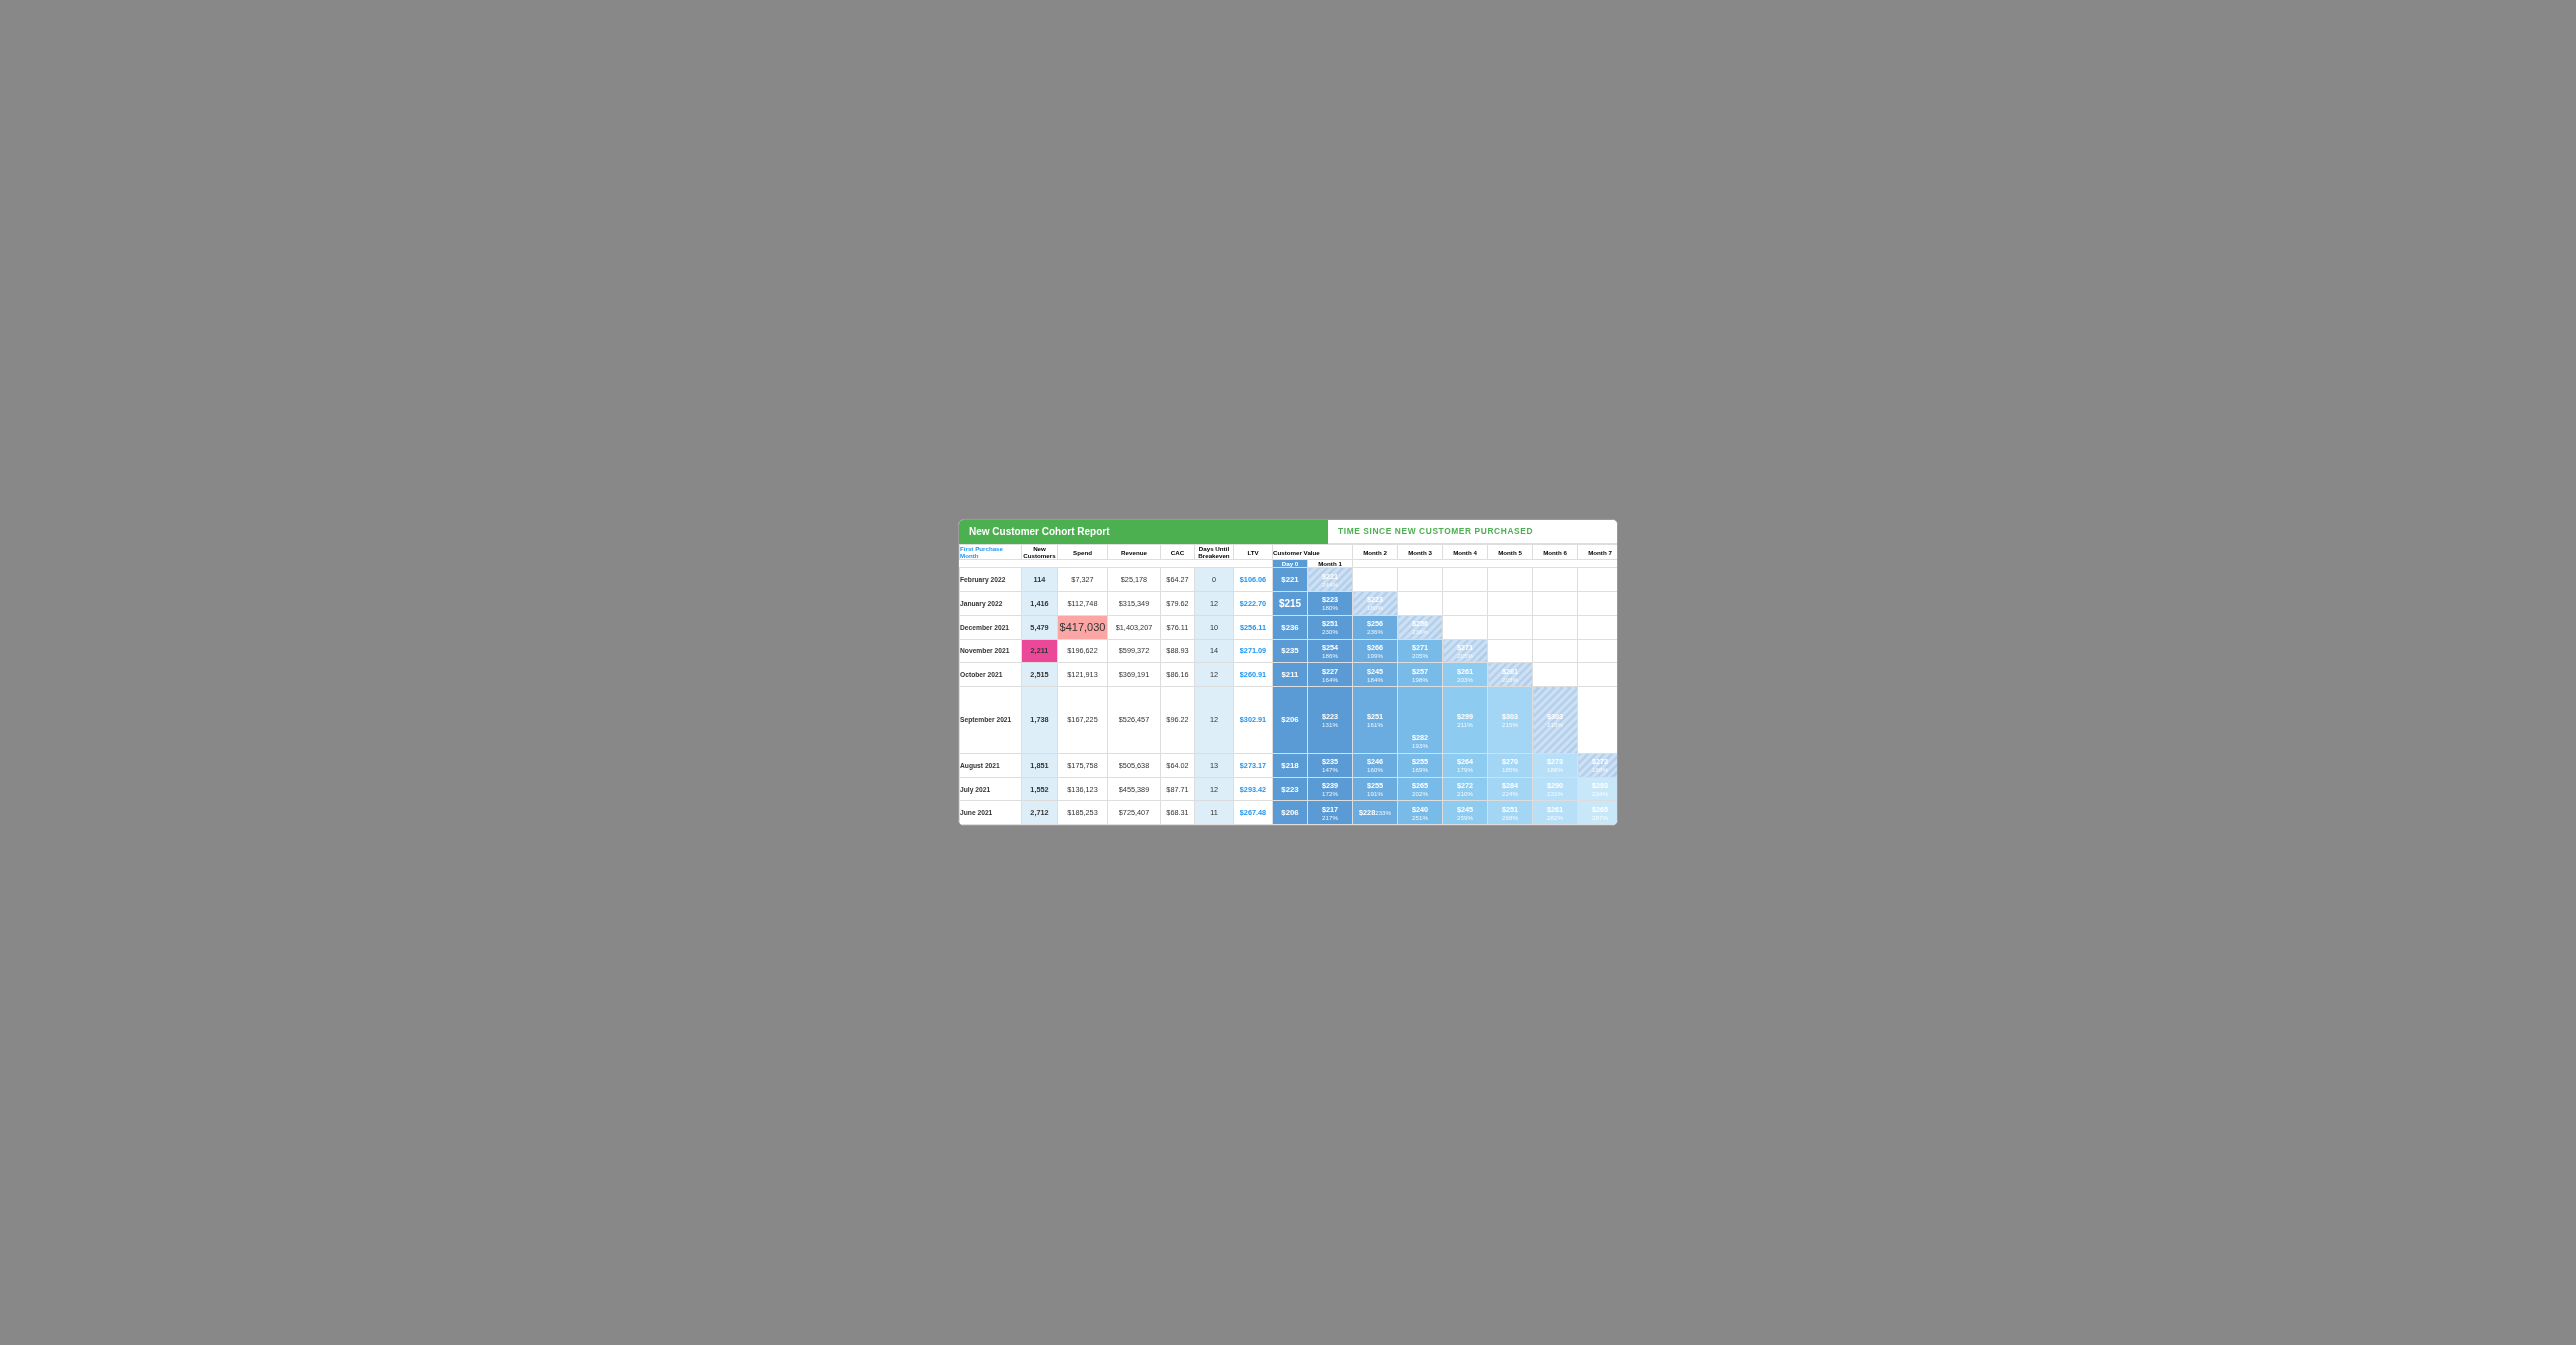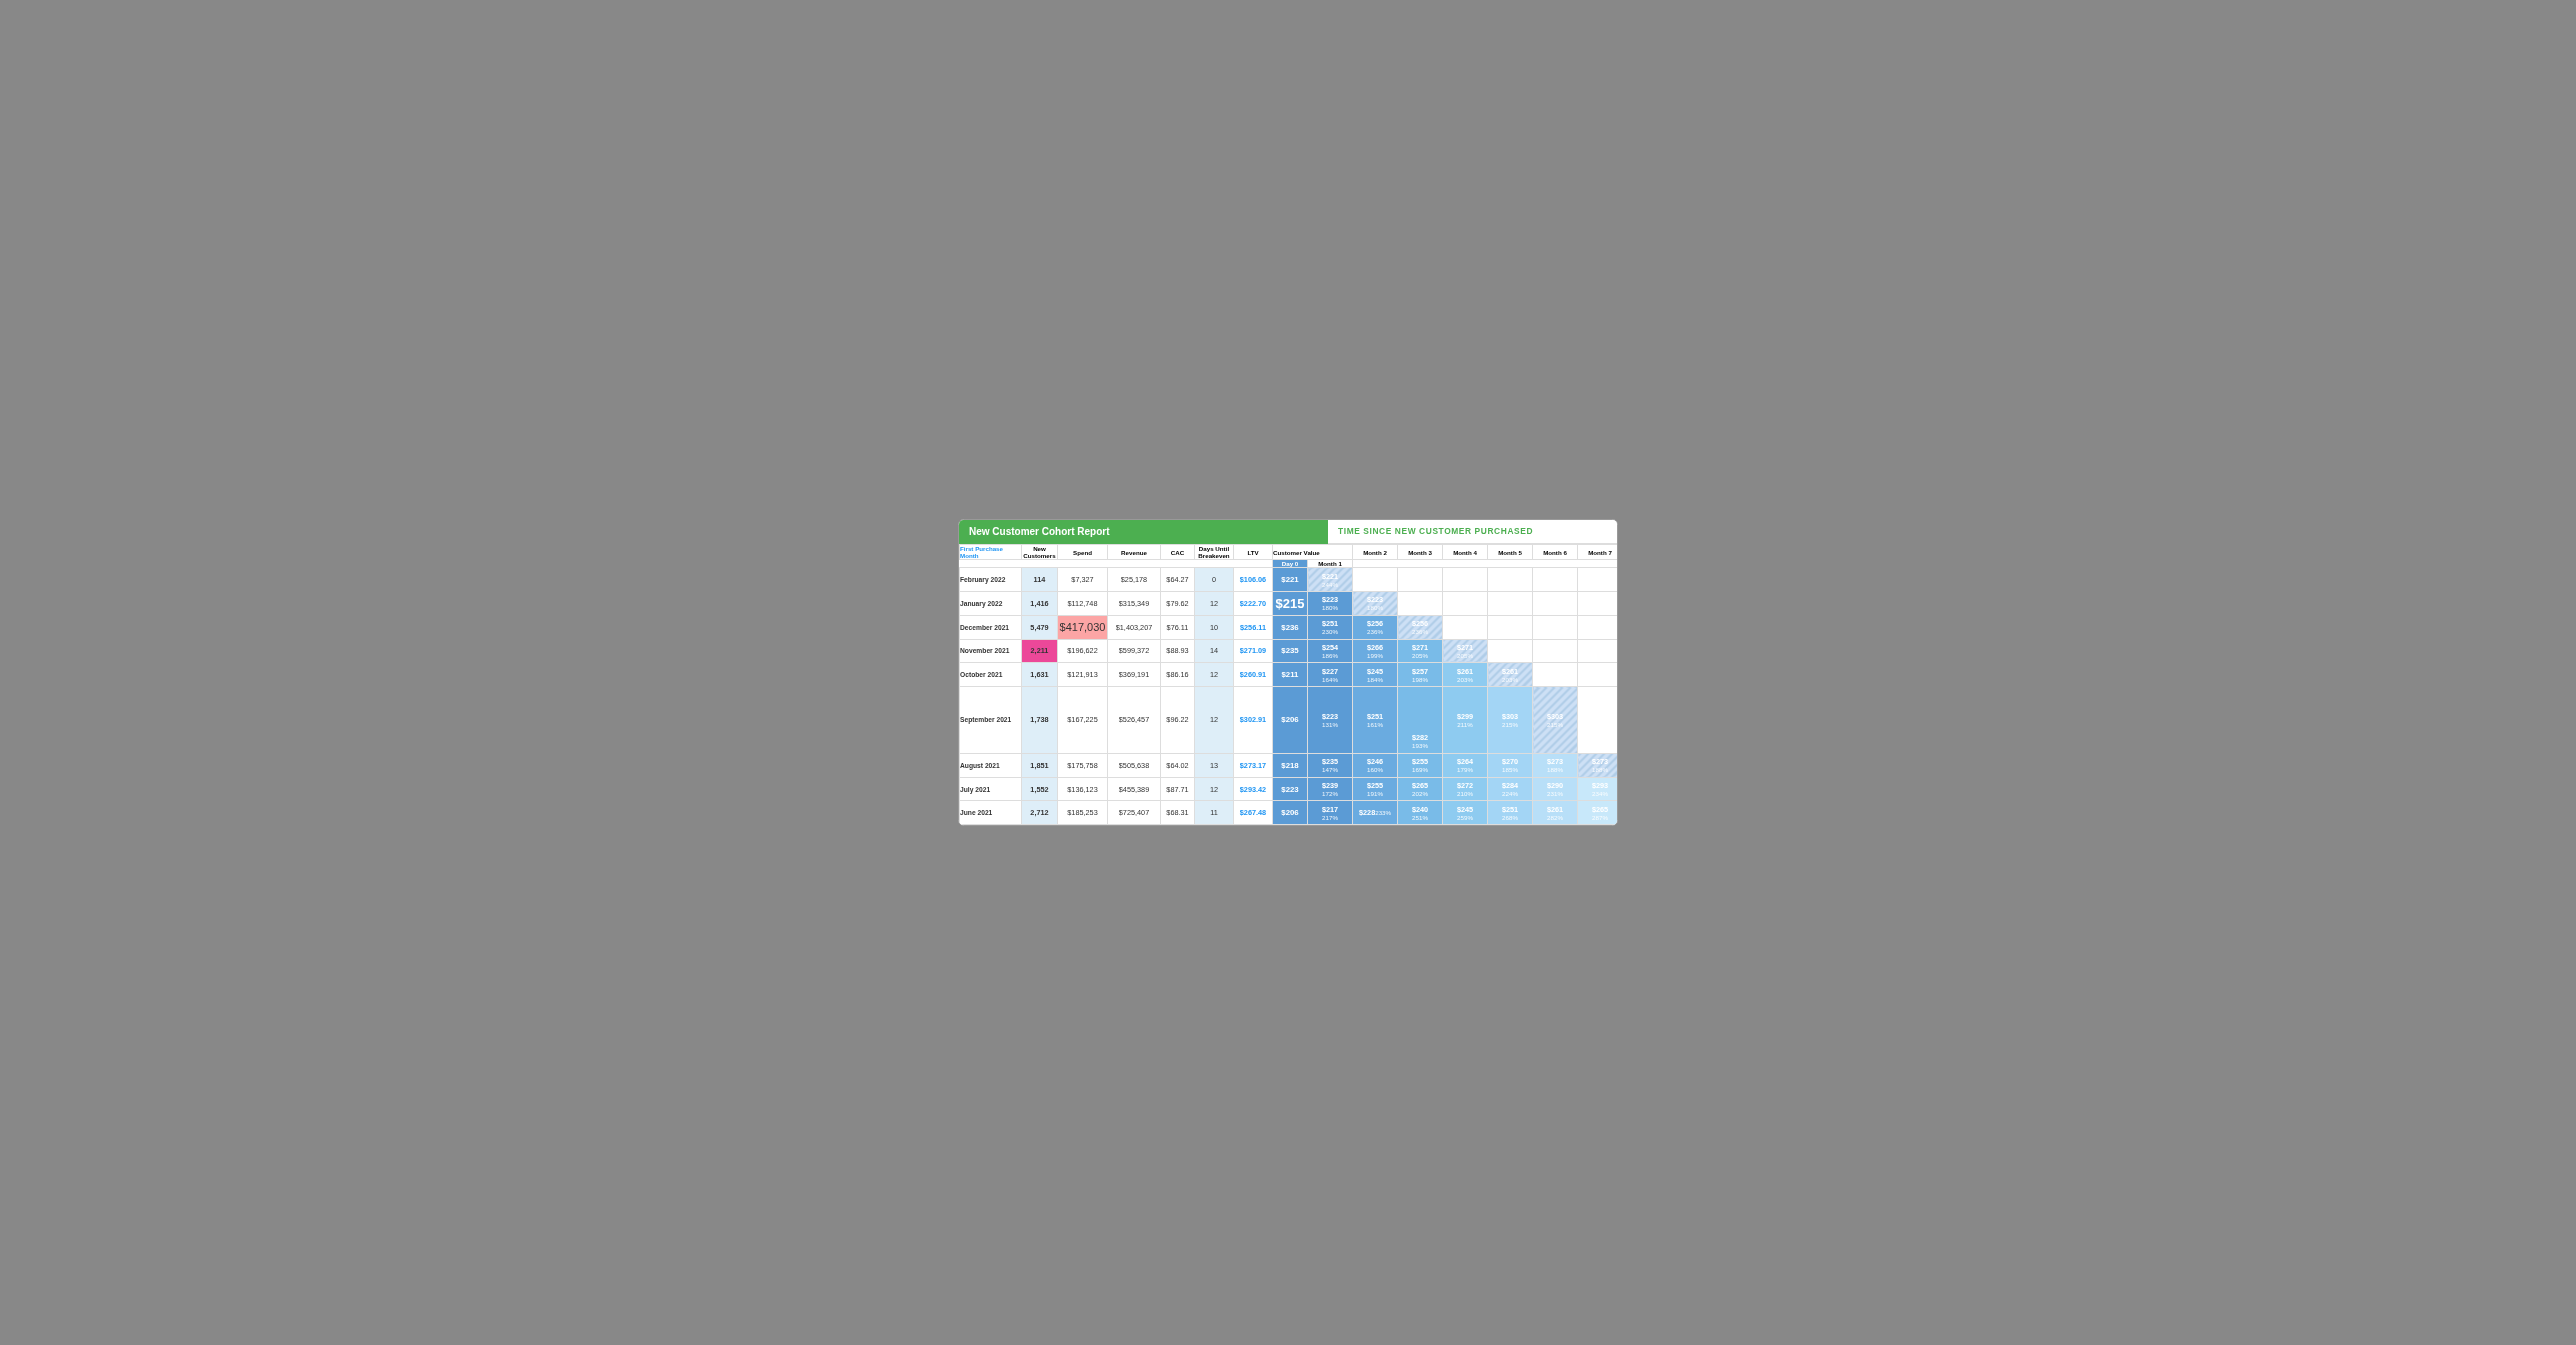--- a/index.html
+++ b/index.html
@@ -143,21 +143,21 @@
           <td style="padding: 0px; text-align: center; vertical-align: middle; min-width: 44px; background: rgb(255, 255, 255);"></td>
         </tr>
         <tr>
           <td class="cell-pad" style="text-align: left; font-weight: bold; color: rgb(51, 51, 51); font-size: 6.7px; white-space: nowrap; background: rgb(255, 255, 255);">January 2022</td>
           <td class="cell-pad" style="font-weight: bold; color: rgb(51, 51, 51); background: rgb(222, 238, 248); font-size: 7.3px;">1,416</td>
           <td class="cell-pad" style="color: rgb(51, 51, 51); font-size: 7.3px; background: rgb(255, 255, 255);">$112,748</td>
           <td class="cell-pad" style="color: rgb(51, 51, 51); font-size: 7.3px; background: rgb(255, 255, 255);">$315,349</td>
           <td class="cell-pad" style="color: rgb(51, 51, 51); font-size: 7.3px; background: rgb(255, 255, 255);">$79.62</td>
           <td class="cell-pad" style="color: rgb(51, 51, 51); font-size: 7.3px; background: rgb(222, 238, 248);">12</td>
           <td class="cell-pad" style="color: rgb(33, 150, 243); font-weight: bold; font-size: 7.3px; background: rgb(255, 255, 255);">$222.70</td>
-          <td class="cell-pad" style="background: rgb(91, 155, 213); color: rgb(255, 255, 255); font-weight: bold; font-size: 13px;">$215</td>
+          <td class="cell-pad" style="background: rgb(91, 155, 213); color: rgb(255, 255, 255); font-weight: bold; font-size: 10px;">$215</td>
           <td style="padding: 0px; text-align: center; vertical-align: middle; min-width: 44px; background: rgb(91, 155, 213);">
             <div style="display: flex; flex-direction: column; align-items: center; justify-content: center; padding: 3.4px 1.1px;">
               <span style="font-size: 7.3px; font-weight: bold; color: rgb(255, 255, 255);">$223</span>
               <span style="font-size: 6.2px; color: rgb(255, 255, 255); opacity: 0.9;">180%</span>
             </div>
           </td>
           <td style="background: repeating-linear-gradient(-45deg, #b0cde8, #b0cde8 2.2px, #cde0f5 2.2px, #cde0f5 5.6px); text-align:center; vertical-align:middle; min-width:44px;">
             <div style="display: flex; flex-direction: column; align-items: center; justify-content: center; padding: 3.4px 1.1px;">
               <span style="font-size: 7.3px; font-weight: bold; color: rgb(255, 255, 255);">$223</span>
               <span style="font-size: 6.2px; color: rgb(255, 255, 255); opacity: 0.9;">180%</span>
@@ -233,21 +233,21 @@
               <span style="font-size: 7.3px; font-weight: bold; color: rgb(255, 255, 255);">$271</span>
               <span style="font-size: 6.2px; color: rgb(255, 255, 255); opacity: 0.9;">205%</span>
             </div>
           </td>
           <td style="padding: 0px; text-align: center; vertical-align: middle; min-width: 44px; background: rgb(255, 255, 255);"></td>
           <td style="padding: 0px; text-align: center; vertical-align: middle; min-width: 44px; background: rgb(255, 255, 255);"></td>
           <td style="padding: 0px; text-align: center; vertical-align: middle; min-width: 44px; background: rgb(255, 255, 255);"></td>
         </tr>
         <tr>
           <td class="cell-pad" style="text-align: left; font-weight: bold; color: rgb(51, 51, 51); font-size: 6.7px; white-space: nowrap; background: rgb(255, 255, 255);">October 2021</td>
-          <td class="cell-pad" style="font-weight: bold; color: rgb(51, 51, 51); background: rgb(222, 238, 248); font-size: 7.3px;">1,631</td>
+          <td class="cell-pad" style="font-weight: bold; color: rgb(51, 51, 51); background: rgb(222, 238, 248); font-size: 7.3px;">2,515</td>
           <td class="cell-pad" style="color: rgb(51, 51, 51); font-size: 7.3px; background: rgb(255, 255, 255);">$121,913</td>
           <td class="cell-pad" style="color: rgb(51, 51, 51); font-size: 7.3px; background: rgb(255, 255, 255);">$369,191</td>
           <td class="cell-pad" style="color: rgb(51, 51, 51); font-size: 7.3px; background: rgb(255, 255, 255);">$86.16</td>
           <td class="cell-pad" style="color: rgb(51, 51, 51); font-size: 7.3px; background: rgb(222, 238, 248);">12</td>
           <td class="cell-pad" style="color: rgb(33, 150, 243); font-weight: bold; font-size: 7.3px; background: rgb(255, 255, 255);">$260.91</td>
           <td class="cell-pad" style="background: rgb(91, 155, 213); color: rgb(255, 255, 255); font-weight: bold; font-size: 7.8px;">$211</td>
           <td style="padding: 0px; text-align: center; vertical-align: middle; min-width: 44px; background: rgb(91, 155, 213);">
             <div style="display: flex; flex-direction: column; align-items: center; justify-content: center; padding: 3.4px 1.1px;">
               <span style="font-size: 7.3px; font-weight: bold; color: rgb(255, 255, 255);">$227</span>
               <span style="font-size: 6.2px; color: rgb(255, 255, 255); opacity: 0.9;">164%</span>

